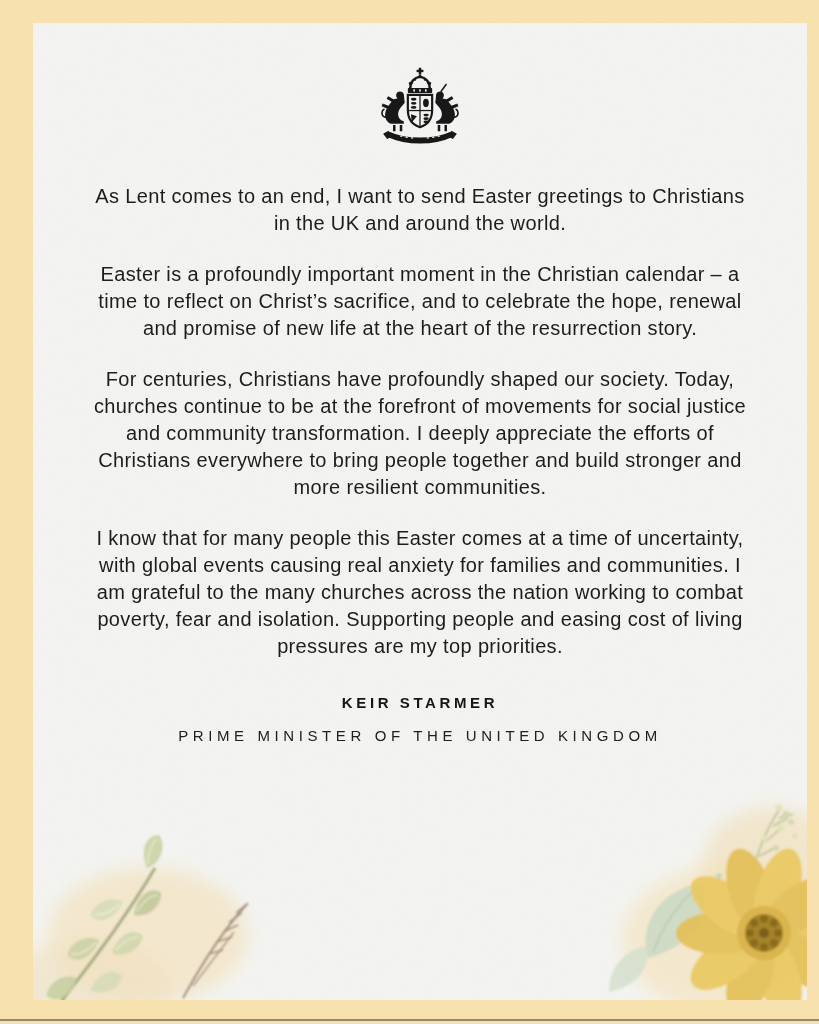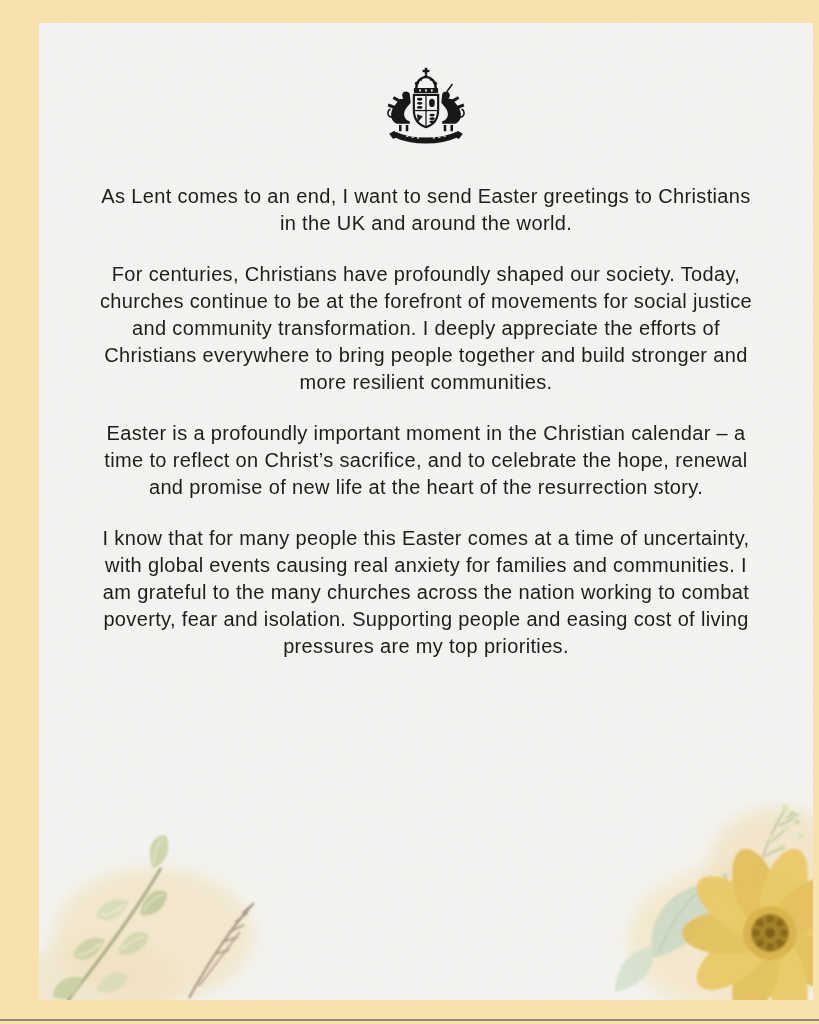--- a/index.html
+++ b/index.html
@@ -2,21 +2,21 @@
 <html><head>
 <meta charset="utf-8">
 <style>
   html,body{margin:0;padding:0;}
   body{
     width:819px;height:1024px;position:relative;overflow:hidden;
     background:#f7e1af;
     font-family:"Liberation Sans", sans-serif;
   }
   .paper{
-    position:absolute;left:39px;top:23px;width:774px;height:977px;
+    position:absolute;left:33px;top:23px;width:774px;height:977px;
     background:#f3f4f1;overflow:hidden;
   }
   .grain{position:absolute;inset:0;pointer-events:none;opacity:.5;}
   .crest{display:block;margin:42px auto 0;width:108px;height:92px;}
   .message{position:relative;margin-top:26px;z-index:2;}
   .message p{
     width:660px;margin:0 auto 24px;text-align:center;
     font-size:20px;line-height:27px;letter-spacing:.35px;color:#1d1d1b;
   }
   .signature{position:relative;text-align:center;margin-top:34px;z-index:2;}
@@ -94,25 +94,29 @@
     <rect x="38" y="77.4" width="2.4" height="1.3" fill="#f3f4f1"></rect>
     <rect x="44" y="78.6" width="2.4" height="1.3" fill="#f3f4f1"></rect>
     <rect x="50" y="79.3" width="2.4" height="1.3" fill="#f3f4f1"></rect>
     <rect x="67.5" y="79.3" width="2.4" height="1.3" fill="#f3f4f1"></rect>
     <rect x="73.5" y="78.6" width="2.4" height="1.3" fill="#f3f4f1"></rect>
     <rect x="79.5" y="77.4" width="2.4" height="1.3" fill="#f3f4f1"></rect>
   </svg>
 
   <div class="message">
     <p>As Lent comes to an end, I want to send Easter greetings to Christians in the UK and around the world.</p>
+    <p>Easter is a profoundly important moment in the Christian calendar – a time to reflect on Christ’s sacrifice, and to celebrate the hope, renewal and promise of new life at the heart of the resurrection story.</p>
     <p>For centuries, Christians have profoundly shaped our society. Today, churches continue to be at the forefront of movements for social justice and community transformation. I deeply appreciate the efforts of Christians everywhere to bring people together and build stronger and more resilient communities.</p>
-    <p>Easter is a profoundly important moment in the Christian calendar – a time to reflect on Christ’s sacrifice, and to celebrate the hope, renewal and promise of new life at the heart of the resurrection story.</p>
     <p>I know that for many people this Easter comes at a time of uncertainty, with global events causing real anxiety for families and communities. I am grateful to the many churches across the nation working to combat poverty, fear and isolation. Supporting people and easing cost of living pressures are my top priorities.</p>
   </div>
 
+  <div class="signature">
+    <div class="sig-name">KEIR STARMER</div>
+    <div class="sig-title">PRIME MINISTER OF THE UNITED KINGDOM</div>
+  </div>
 
   <svg class="deco deco-left" viewBox="0 0 255 190">
     <defs>
       <filter id="soft8" x="-60%" y="-60%" width="220%" height="220%">
           <feGaussianBlur stdDeviation="9"></feGaussianBlur>
         </filter>
       <filter id="soft1" x="-40%" y="-40%" width="180%" height="180%">
           <feGaussianBlur stdDeviation="1"></feGaussianBlur>
         </filter>
     </defs>

